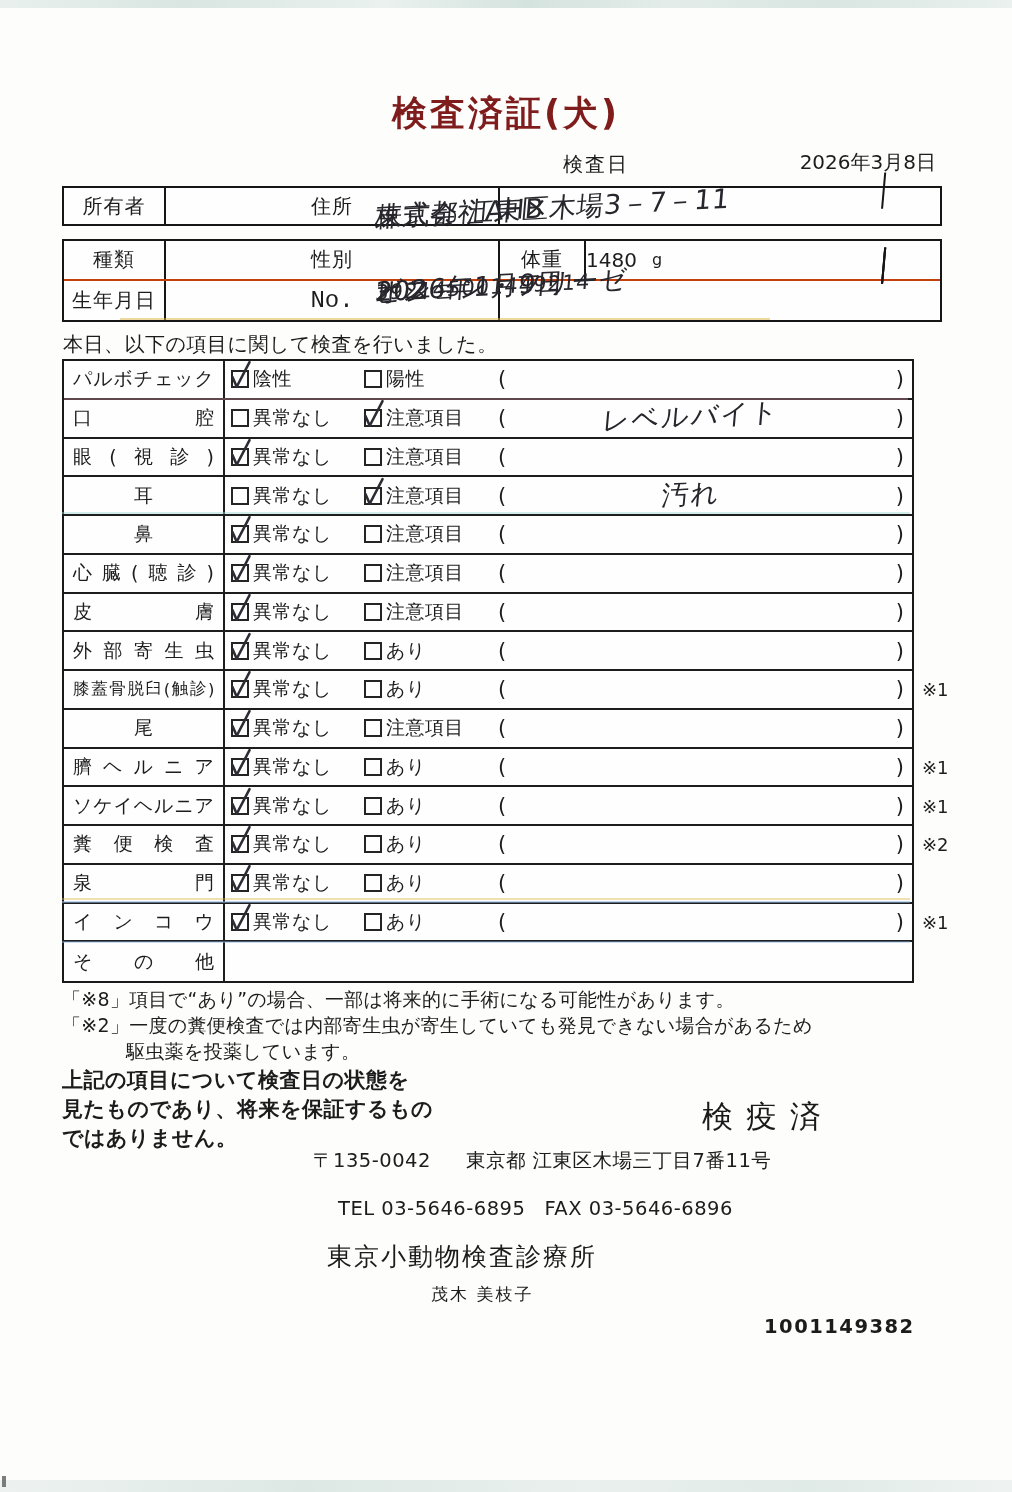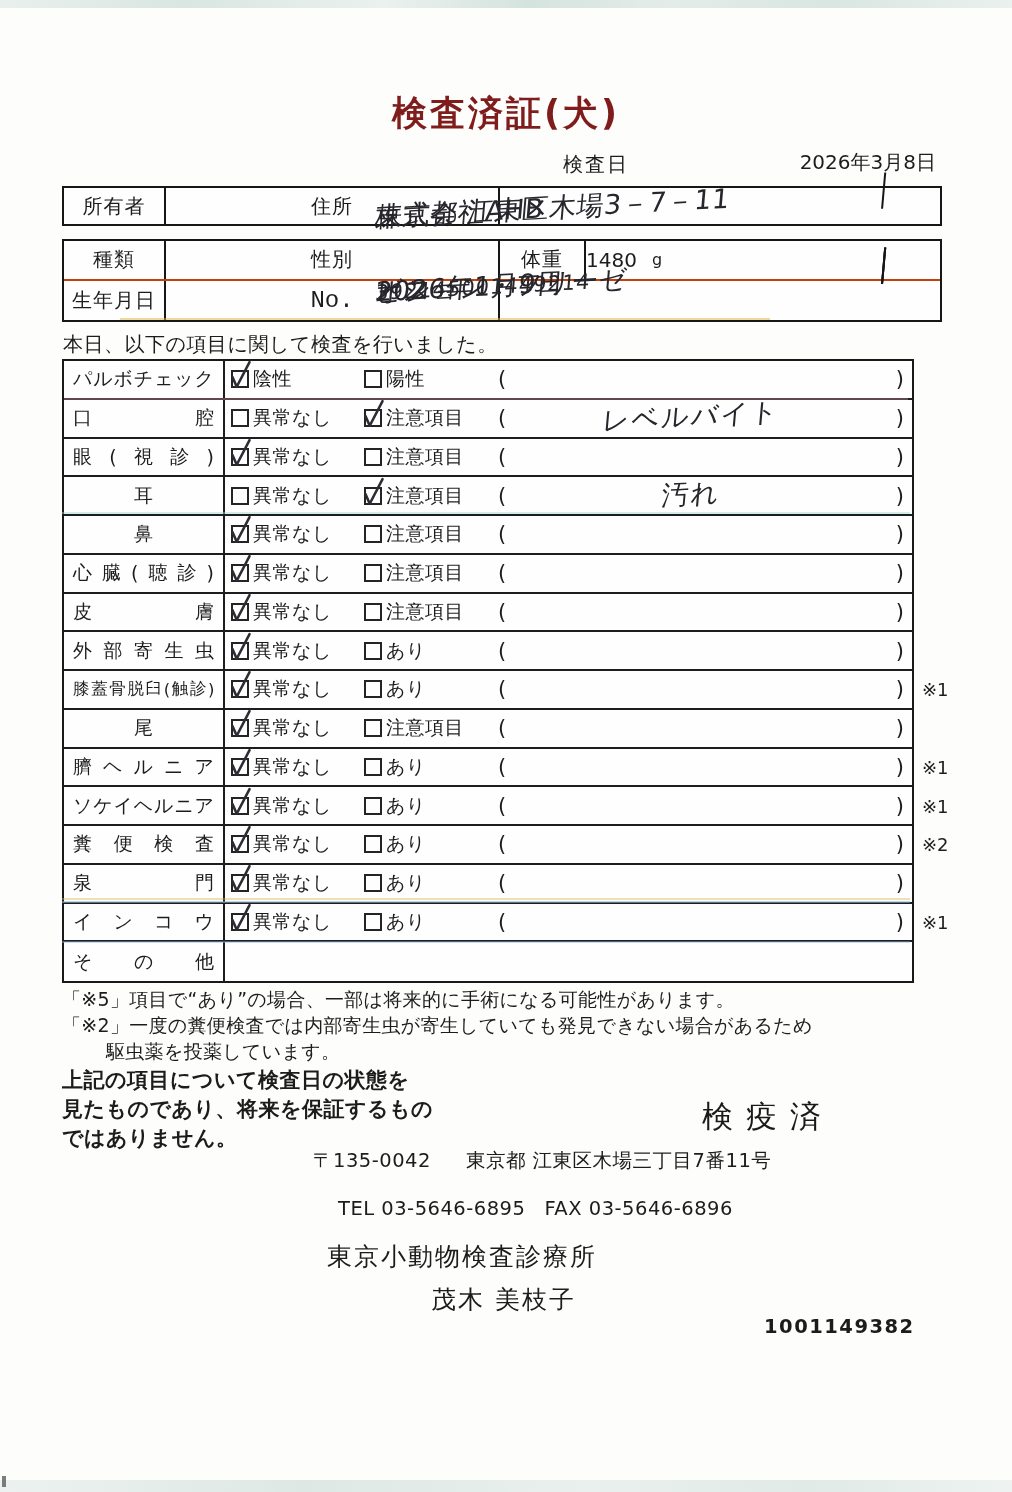--- a/index.html
+++ b/index.html
@@ -61,30 +61,30 @@
   .po{position:absolute;left:273px;top:50%;transform:translateY(-50%);font-size:21px;}
   .pc{position:absolute;right:8px;top:50%;transform:translateY(-50%);font-size:21px;}
   .val{position:absolute;left:300px;right:55px;top:50%;text-align:center;
     font-size:27px;color:#26262c;font-weight:500;letter-spacing:2px;
     transform:translateY(-55%) rotate(-3deg) skewX(-8deg);white-space:nowrap;}
   .mark{position:absolute;left:calc(100% + 10px);top:50%;transform:translateY(-50%);
     font-size:18px;white-space:nowrap;color:#1d1d1d;}
 
   
   .notes{position:absolute;left:62px;top:986px;font-size:19px;line-height:26px;letter-spacing:.3px;}
-  .notes .n3{margin-left:44px;}
+  .notes .n3{margin-left:64px;}
   .disclaimer{position:absolute;left:62px;top:1066px;font-size:21px;font-weight:600;line-height:29px;letter-spacing:.5px;}
   .stamp{position:absolute;left:702px;top:1096px;font-size:31px;letter-spacing:13px;color:#1a1a1a;}
   .postal{position:absolute;left:313px;top:1147px;font-size:19.5px;letter-spacing:.5px;}
   .postal .code{}
   .postal .addr{margin-left:35px;margin-top:8px;}
   .telfax{position:absolute;left:338px;top:1197px;font-size:19.5px;letter-spacing:.5px;}
   .telfax .fax{margin-left:19px;}
   .clinic{position:absolute;left:327px;top:1240px;font-size:25px;letter-spacing:2px;font-weight:500;}
-  .vet{position:absolute;left:431px;top:1283px;font-size:25px;letter-spacing:2px;}
+  .vet{position:absolute;left:431px;top:1283px;font-size:17px;letter-spacing:2px;}
   .serial{position:absolute;left:764px;top:1315px;font-size:19.5px;letter-spacing:1.5px;font-weight:bold;}
 
   
   .art{position:absolute;pointer-events:none;}
   .art.a1{left:120px;top:318px;width:650px;height:2px;background:#dfb13e;opacity:.5;}
   .art.a2{left:64px;top:398px;width:844px;height:2px;background:#e098a8;opacity:.35;}
   .art.a3{left:62px;top:512px;width:848px;height:2px;background:#9ed6d2;opacity:.45;}
   .art.a4{left:62px;top:898px;width:848px;height:2px;background:#dfb13e;opacity:.4;}
   .art.a5{left:62px;top:901px;width:848px;height:2px;background:#8fb4e0;opacity:.55;}
   .art.a6{left:62px;top:941px;width:848px;height:2px;background:#8fb4e0;opacity:.45;}
@@ -543,21 +543,21 @@
           <span>そ</span>
           <span>の</span>
           <span>他</span>
         </div>
     <div class="row-content"></div>
     <span class="mark"></span>
   </div>
 </div>
 
   <div class="notes">
-    <div>「※5」項目で“あり”の場合、一部は将来的に手術になる可能性があります。</div>
+    <div>「※8」項目で“あり”の場合、一部は将来的に手術になる可能性があります。</div>
     <div>「※2」一度の糞便検査では内部寄生虫が寄生していても発見できない場合があるため</div>
     <div class="n3">駆虫薬を投薬しています。</div>
   </div>
 
   <div class="disclaimer">
     <div>上記の項目について検査日の状態を</div>
     <div>見たものであり、将来を保証するもの</div>
     <div>ではありません。</div>
   </div>
 

